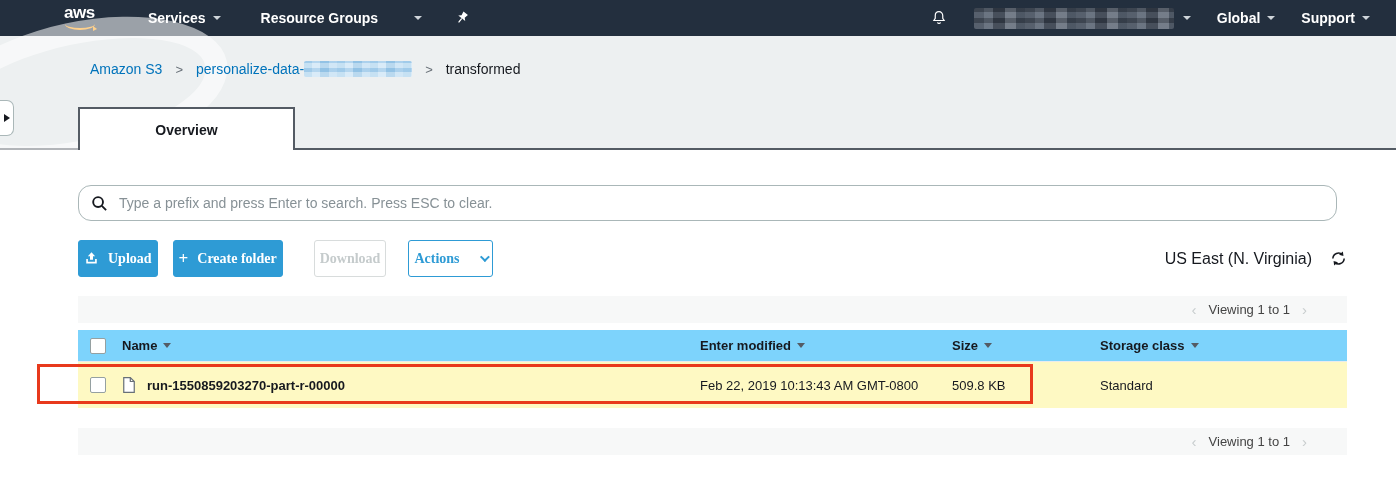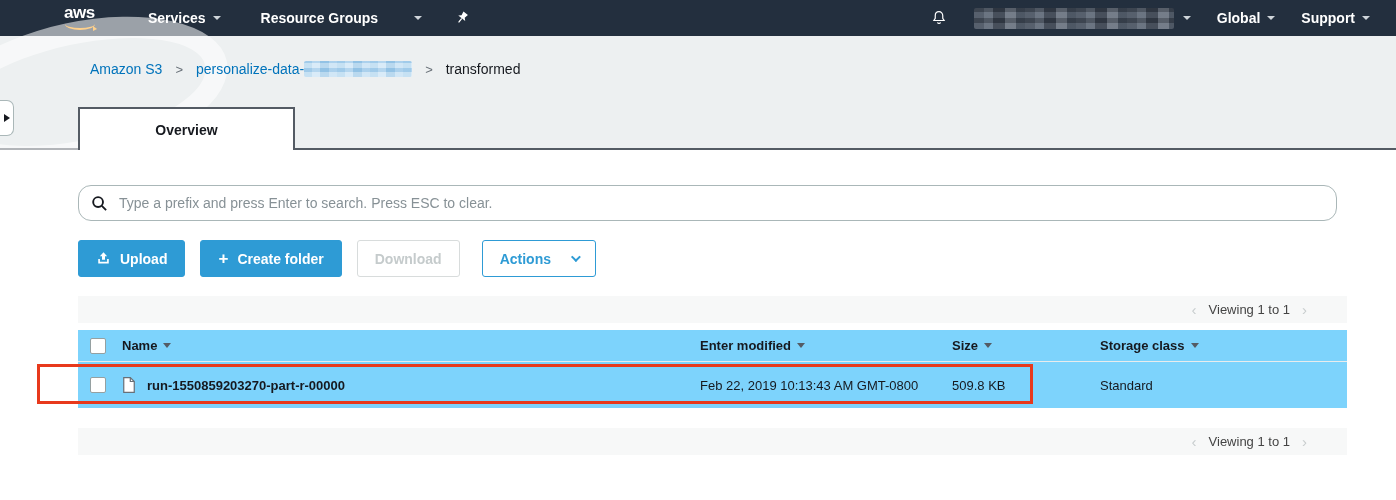--- a/index.html
+++ b/index.html
@@ -57,23 +57,23 @@
   
   .content { padding:0 49px 0 78px; }
   .search { margin-top:35px; margin-right:10px; height:36px; border:1px solid #aab7b8; border-radius:13px;
     background:#fff; display:flex; align-items:center; padding:0 12px; gap:11px; }
   .search input { border:none; outline:none; flex:1; font-family:"Liberation Sans",sans-serif;
     font-size:14px; color:#16191f; background:transparent; }
   .search input::placeholder { color:#879196; }
 
   .toolbar { margin-top:19px; height:37px; display:flex; align-items:center; }
   .btn { height:37px; display:flex; align-items:center; font-size:14px; font-weight:bold;
-    border-radius:3px; padding:0 17px; cursor:pointer; }
+    border-radius:3px; padding:0 5px; cursor:pointer;font-family:Liberation Serif, serif; }
   .btn-blue { background:#2e9bd5; border:1px solid #2e9bd5; color:#fff; gap:9px; }
-  .btn-disabled { background:#fff; border:1px solid #d8dcdc; color:#c5cbcc; margin-left:15px; cursor:default; }
+  .btn-disabled { background:#fff; border:1px solid #d8dcdc; color:#c5cbcc; margin-left:31px; cursor:default; }
   .btn-outline { background:#fff; border:1px solid #2e9bd5; color:#2e9bd5; margin-left:22px; gap:20px; }
   .btn + .btn-blue { margin-left:15px; }
   .plus { font-size:17px; font-weight:bold; line-height:1; }
   .chev-down { width:7px; height:7px; border-right:2px solid #2e9bd5; border-bottom:2px solid #2e9bd5;
     transform:rotate(45deg) translateY(-2px); }
   .region-wrap { margin-left:auto; display:flex; align-items:center; gap:18px; }
   .region-label { font-size:16px; color:#16191f; }
   .refresh-btn { cursor:pointer; display:flex; align-items:center; }
 
   .pagbar { height:27px; background:#f7f8f8; display:flex; align-items:center;
@@ -81,21 +81,21 @@
   .pagbar-top { margin-top:19px; }
   .pagbar-bottom { margin-top:20px; }
   .pag-chev { color:#c8cdce; font-size:15px; cursor:pointer; }
 
   .grid { display:grid; grid-template-columns:44px 578px 252px 148px 1fr; align-items:center; }
   .thead { margin-top:7px; height:32px; background:#7dd3fc; border-bottom:1px solid #e9eced;
     font-size:13px; font-weight:bold; }
   .th { display:flex; align-items:center; gap:6px; cursor:pointer; }
   .sort-caret { width:0; height:0; border-left:4px solid transparent; border-right:4px solid transparent;
     border-top:5px solid #545b64; }
-  .trow { height:46px; background:#7dd3fc; font-size:13px; }
+  .trow { height:46px; background:#fef9c3; font-size:13px; }
   .cb-cell { padding-left:12px; }
   .checkbox { width:16px; height:16px; border:1px solid #95a0a1; border-radius:2px; background:#fff; cursor:pointer; }
   .name-cell { display:flex; align-items:center; gap:11px; font-weight:bold; cursor:pointer; }
 
   .red-box { position:absolute; left:37px; top:364px; width:996px; height:40px;
     border:3px solid #e8391c; z-index:10; pointer-events:none; }
 
   svg { display:block; }
 </style>
 </head>
@@ -188,20 +188,33 @@
         <span class="plus">+</span>
         <span>Create folder</span>
       </div>
       <div class="btn btn-disabled">
         <span>Download</span>
       </div>
       <div class="btn btn-outline">
         <span>Actions</span>
         <span class="chev-down"></span>
       </div>
+      <div class="region-wrap">
+        <span class="region-label">US East (N. Virginia)</span>
+        <span class="refresh-btn">
+          <svg width="17" height="17" viewBox="0 0 24 24">
+            <g stroke="#16191f" stroke-width="2.2" fill="none">
+              <path d="M4 12 a8 8 0 0 1 13.6-5.4"></path>
+              <path d="M20 12 a8 8 0 0 1 -13.6 5.4"></path>
+            </g>
+            <polygon points="18.2,2.2 19,8.6 12.8,6.6" fill="#16191f"></polygon>
+            <polygon points="5.8,21.8 5,15.4 11.2,17.4" fill="#16191f"></polygon>
+          </svg>
+        </span>
+      </div>
     </div>
 
     <div class="pagbar pagbar-top">
       <span class="pag-chev">‹</span>
       <span>Viewing 1 to 1</span>
       <span class="pag-chev">›</span>
     </div>
 
     <div class="grid thead">
       <div class="cb-cell">

